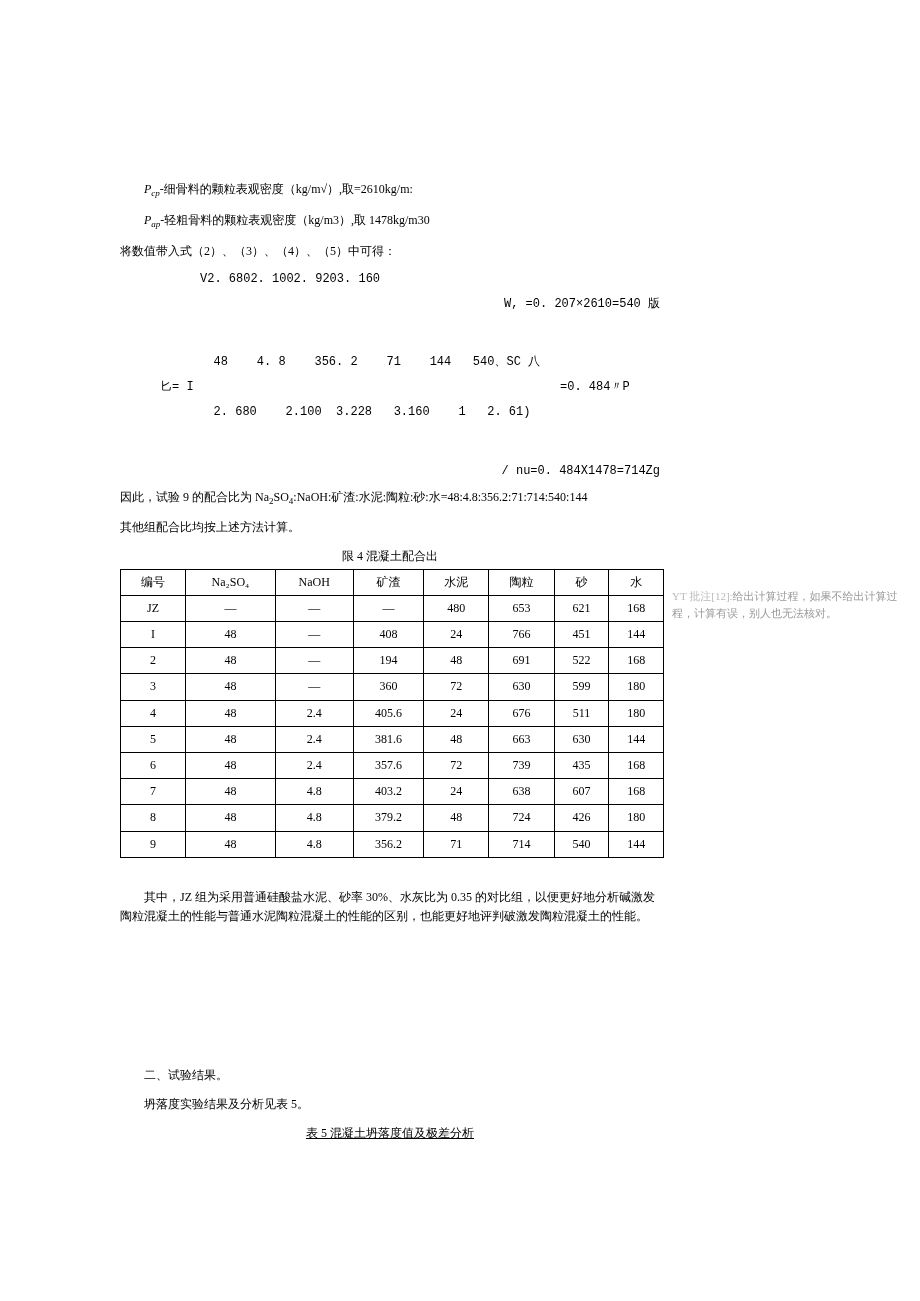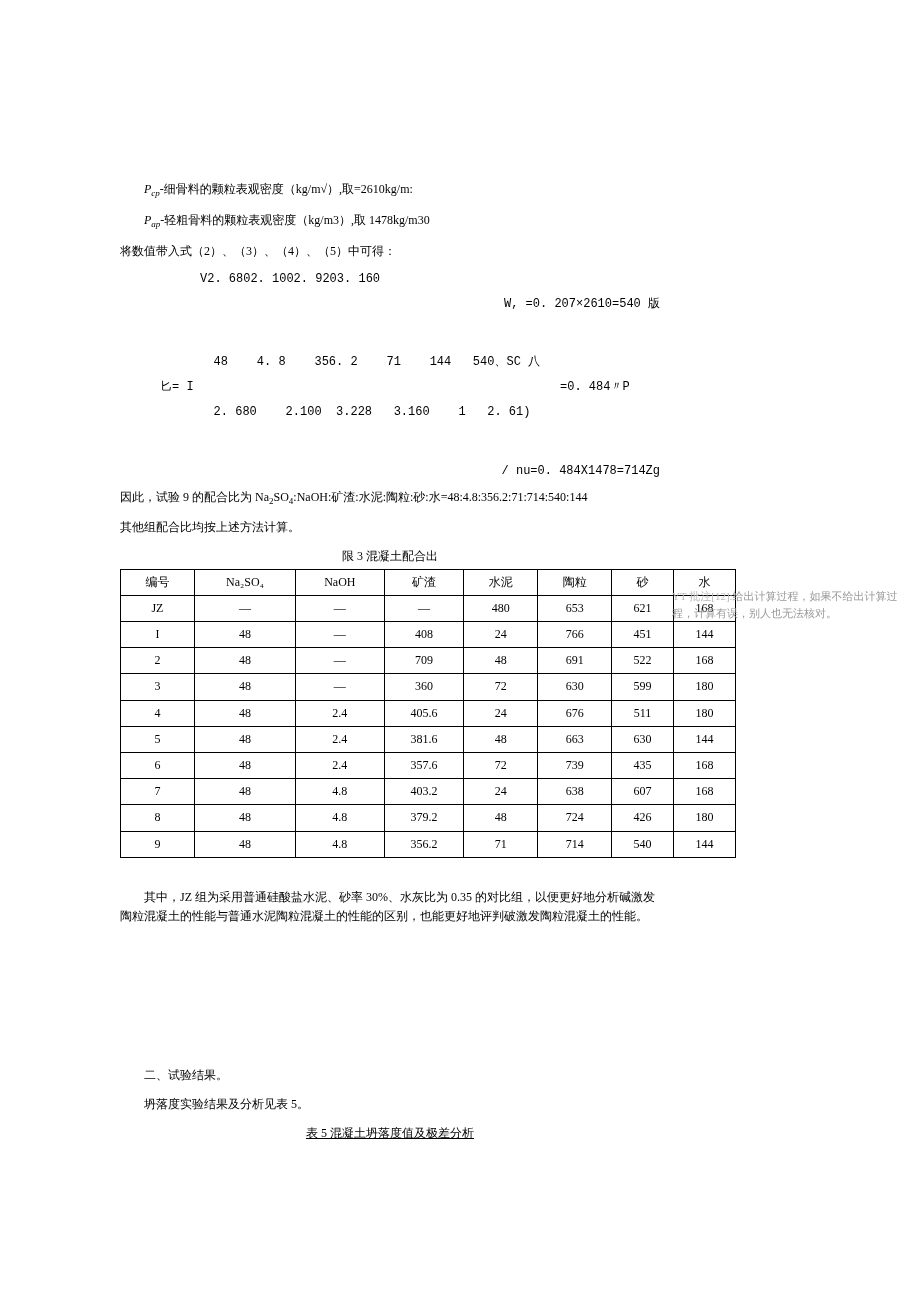--- a/index.html
+++ b/index.html
@@ -26,21 +26,21 @@
     font-family: "Courier New", monospace;
     font-size: 12px;
     line-height: 1.4;
   }
   .pu { font-family: "Times New Roman", serif; font-size: 28px; letter-spacing: 2px; }
   .center { text-align: right; }
   .table-caption { text-align: center; margin-top: 6px; margin-bottom: 2px; font-size: 12px; }
   table {
     border-collapse: collapse;
     margin: 0 auto;
-    width: 616px;
+    width: 544px;
     font-size: 12px;
   }
   th, td {
     border: 1px solid #000;
     padding: 3px 6px;
     text-align: center;
     font-weight: normal;
   }
   table tr:first-child td, table tr:first-child th {
     border-top: 1.5px solid #000;
@@ -97,21 +97,21 @@
     </div>
   </div>
 
   <div class="formula-block center mono">/ nu=0. 484X1478=714Zg</div>
 
   <div class="line">
     <span>因此，试验 9 的配合比为 Na</span><span class="sub">2</span><span>SO</span><span class="sub">4</span><span>:NaOH:矿渣:水泥:陶粒:砂:水=48:4.8:356.2:71:714:540:144</span>
   </div>
   <div class="line">其他组配合比均按上述方法计算。</div>
 
-  <div class="table-caption">限 3 混凝土配合出</div>
+  <div class="table-caption">限 4 混凝土配合出</div>
 
   <table>
     <tbody>
         <tr>
       <th>编号</th>
       <th>Na₂SO₄</th>
       <th>NaOH</th>
       <th>矿渣</th>
       <th>水泥</th>
       <th>陶粒</th>
@@ -135,21 +135,21 @@
           <td>408</td>
           <td>24</td>
           <td>766</td>
           <td>451</td>
           <td>144</td>
         </tr>
     <tr>
           <td>2</td>
           <td>48</td>
           <td>—</td>
-          <td>709</td>
+          <td>194</td>
           <td>48</td>
           <td>691</td>
           <td>522</td>
           <td>168</td>
         </tr>
     <tr>
           <td>3</td>
           <td>48</td>
           <td>—</td>
           <td>360</td>

